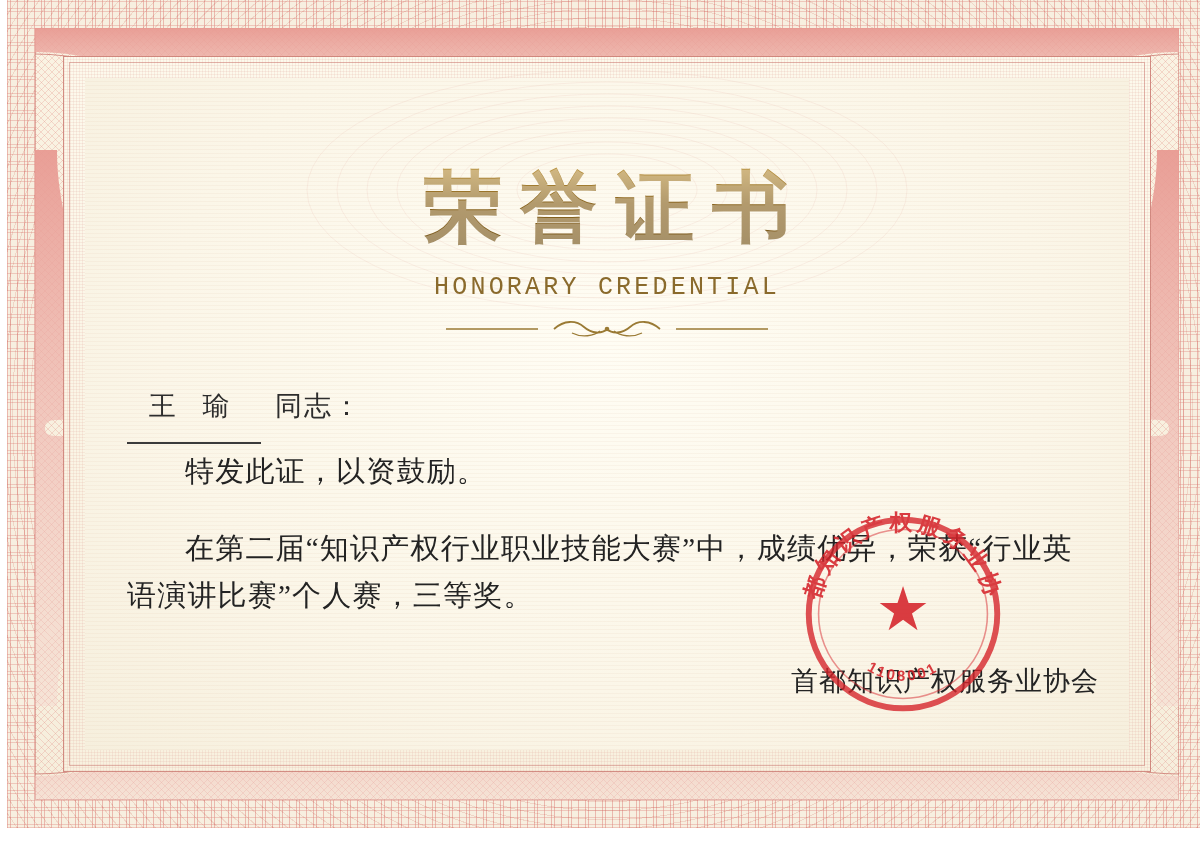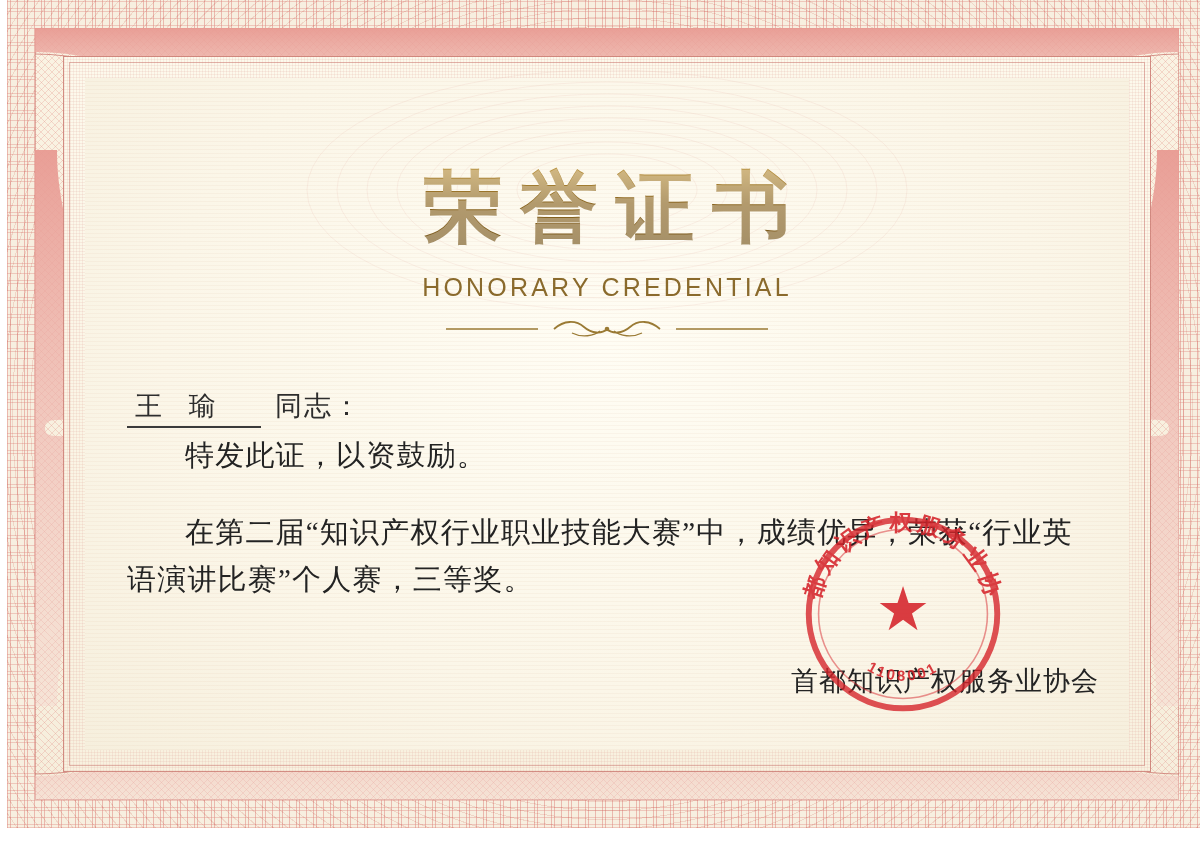--- a/index.html
+++ b/index.html
@@ -117,21 +117,21 @@
     -webkit-text-fill-color: transparent;
     text-shadow: 0 1px 0 rgba(255,255,255,0.35);
     margin: 0;
     padding-left: 18px;
   }
   .title-en {
     margin-top: 12px;
     font-size: 25px;
     letter-spacing: 3.2px;
     color: #8a6a2c;
-    font-family: Liberation Sans, sans-serif;
+    font-family: Liberation Mono, monospace;
   }
   .divider {
     margin: 14px auto 0;
     width: 330px;
     height: 26px;
     color: #9a7a34;
   }
 
   .body-block {
     margin-top: 42px;
@@ -141,23 +141,23 @@
   .salutation {
     font-size: 27px;
     letter-spacing: 2px;
     display: flex;
     align-items: baseline;
     gap: 4px;
   }
   .name {
     display: inline-block;
     min-width: 118px;
-    text-align: left;
+    text-align: center;
     border-bottom: 2px solid #3a3a3a;
-    padding: 0 8px 2px;
+    padding: 0 8px 18px;
     letter-spacing: 10px;
     font-size: 27px;
   }
   .salutation-suffix {
     margin-left: 10px;
     letter-spacing: 2px;
   }
 
   .para {
     margin-top: 30px;

